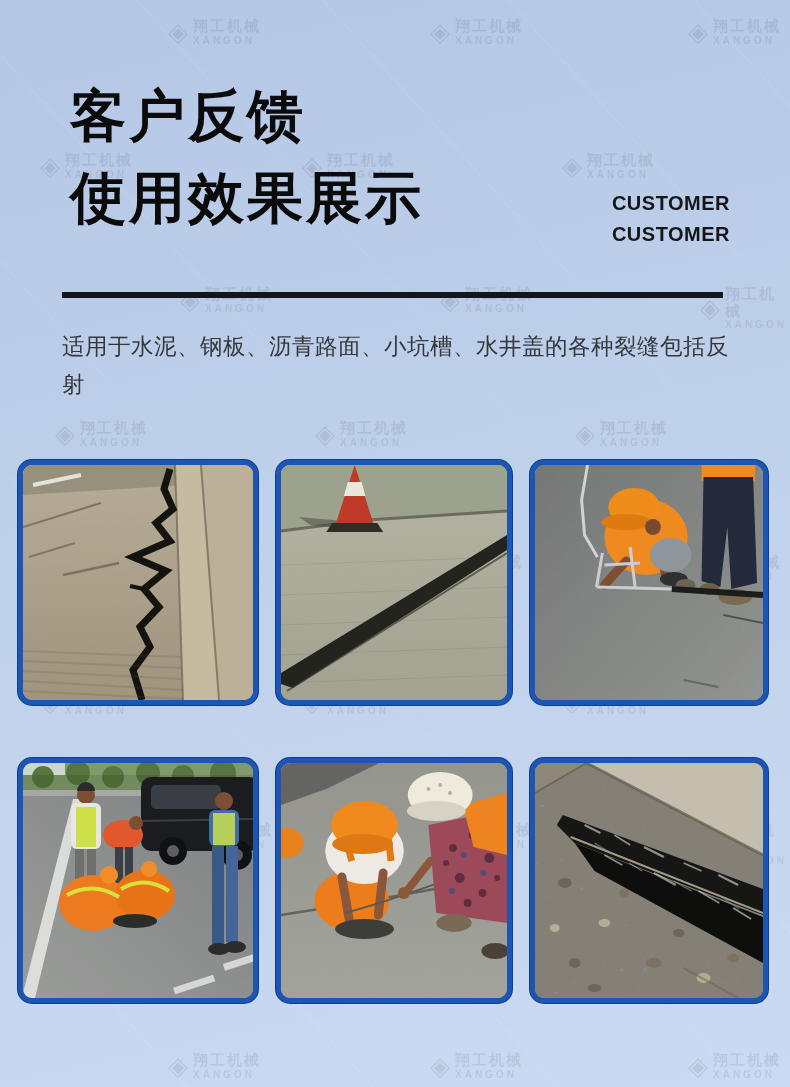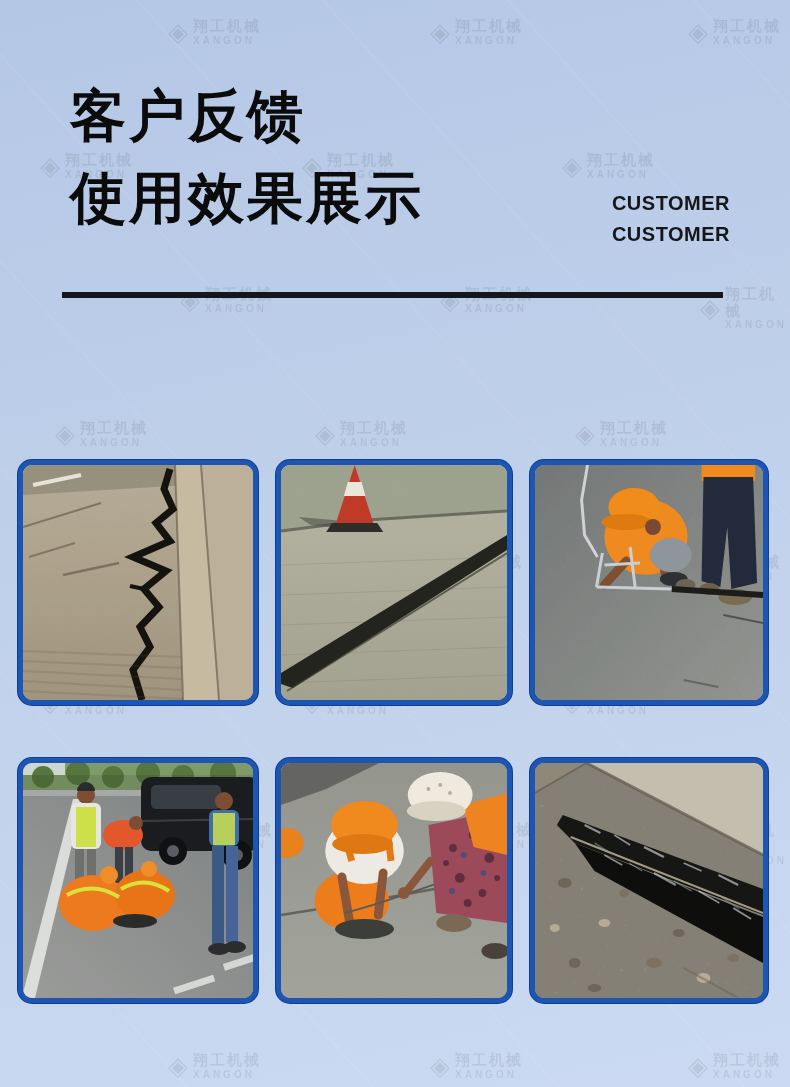--- a/index.html
+++ b/index.html
@@ -237,20 +237,21 @@
 
 <div class="header">
   <div class="title-line title-1">客户反馈</div>
   <div class="title-line title-2">使用效果展示</div>
   <div class="subtitle">
     <div>CUSTOMER</div>
     <div>CUSTOMER</div>
   </div>
   <div class="divider"></div>
   <div class="intro">
+    <div>适用于水泥、钢板、沥青路面、小坑槽、水井盖的各种裂缝包括反射</div>
   </div>
 </div>
 
 <div class="gallery">
 
   <div class="frame">
     <svg viewBox="0 0 230 235" preserveAspectRatio="none" role="img" aria-label="水泥路面锯齿形裂缝贴缝带处治效果">
       <defs>
         <linearGradient id="p1g" x1="0" y1="0" x2="0" y2="1">
           <stop offset="0" stop-color="#ccc0a9"></stop>

